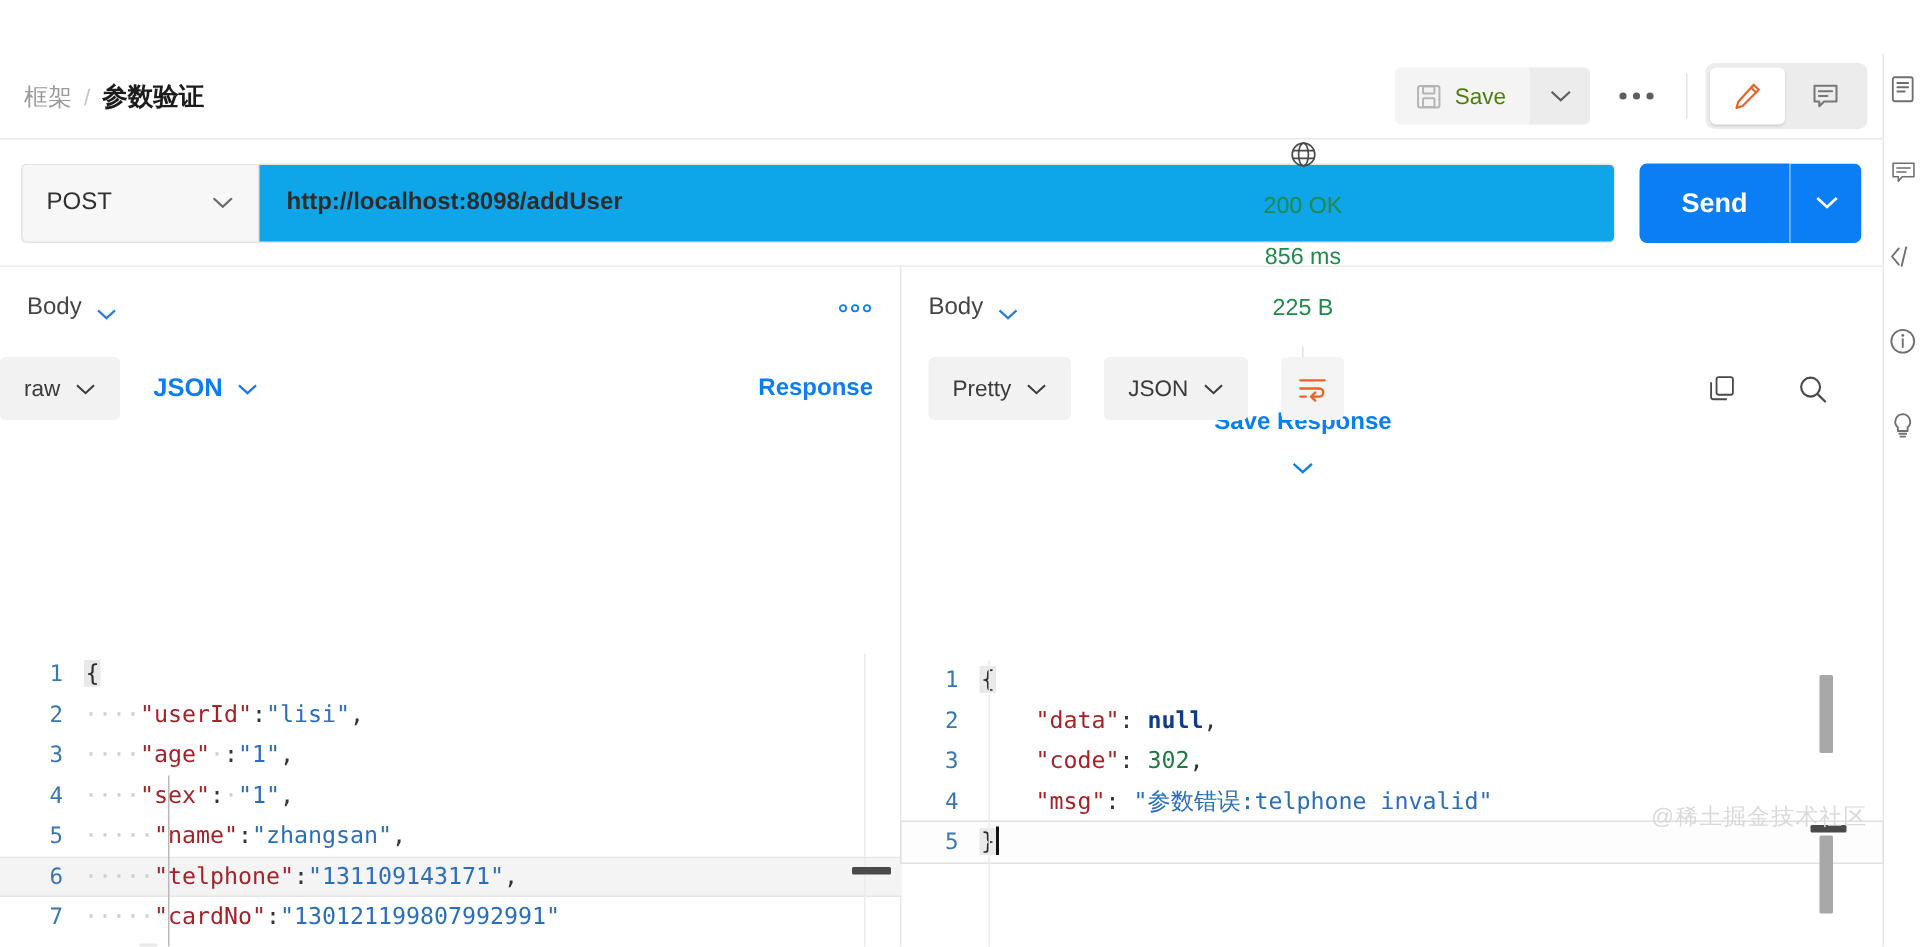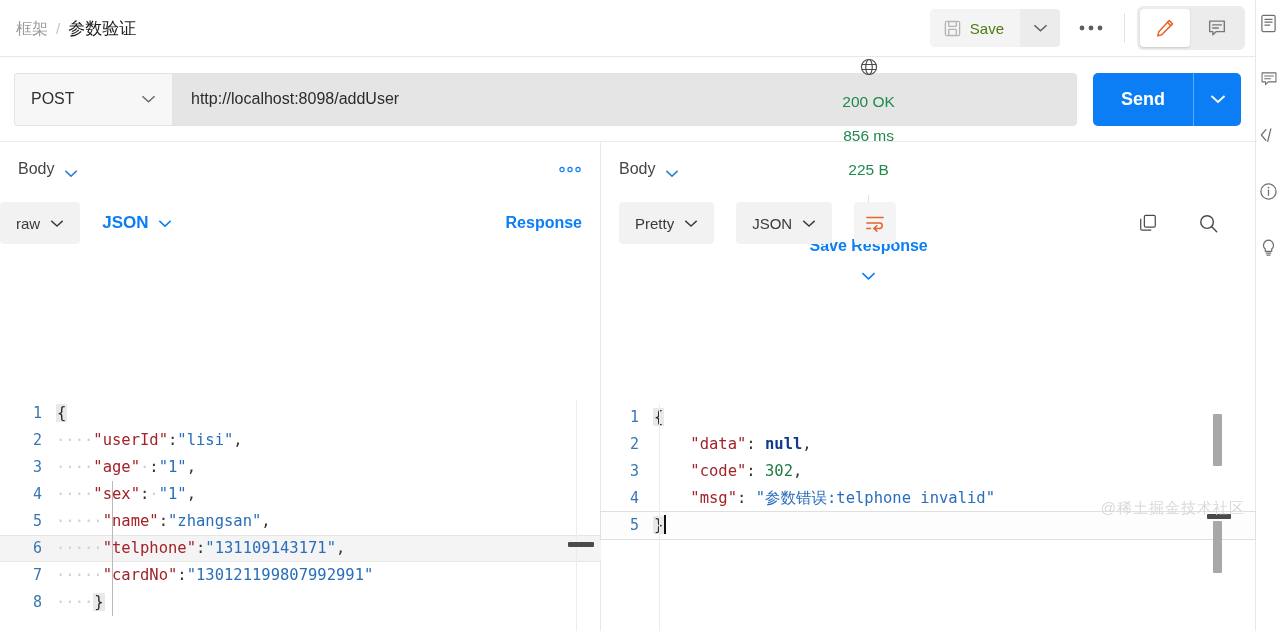--- a/index.html
+++ b/index.html
@@ -2,32 +2,32 @@
 <html><head>
 <meta charset="utf-8">
 <style>
   * { box-sizing: border-box; margin: 0; padding: 0; }
   html, body {
     width: 1281px; height: 631px;
     background: #ffffff;
     font-family: "Liberation Sans", sans-serif;
     overflow: hidden;
   }
-  .app { position: relative; width: 1281px; height: 544px; background:#fff; }
+  .app { position: relative; width: 1281px; height: 544px; background:#fff;margin-top:36px; }
 
   
   .header {
     position: absolute; left: 0; top: 0; width: 1255px; height: 57px;
     border-bottom: 1px solid #e8e8e8;
     display: flex; align-items: center;
   }
   .breadcrumb { display: flex; align-items: baseline; padding-left: 16px; gap: 8px; }
   .bc-root { font-size: 16px; color: #9b9b9b; }
   .bc-sep  { font-size: 15px; color: #c4c4c4; }
-  .bc-cur  { font-size: 17px; color: #1c1c1c; font-weight: normal; }
+  .bc-cur  { font-size: 17px; color: #1c1c1c; font-weight: bold; }
 
   .header-right {
     margin-left: auto; display: flex; align-items: center; height: 100%;
     padding-right: 10px; gap: 0;
   }
   .save-group { display: flex; align-items: center; height: 38px; }
   .save-btn {
     display: flex; align-items: center; gap: 8px;
     background: #f4f4f4; height: 38px; padding: 0 16px 0 13px;
     border-radius: 4px 0 0 4px; color: #4d7c0f; font-size: 15px;
@@ -62,23 +62,23 @@
     display: flex; align-items: center; padding: 0 14px; gap: 0;
     border-bottom: 1px solid #ebebeb;
   }
   .method {
     display: flex; align-items: center; justify-content: space-between;
     width: 158px; height: 53px; background: #f7f7f7;
     border: 1px solid #e3e3e3; border-right: none;
     border-radius: 4px 0 0 4px; padding: 0 16px; font-size: 16px; color: #303030;
   }
   .url-input {
-    flex: 1; height: 53px; background: #e5e5e5; border: 1px solid #e3e3e3;
+    flex: 1; height: 53px; background: #0ea5e9; border: 1px solid #e3e3e3;
     border-radius: 0 4px 4px 0; display: flex; align-items: center;
-    padding: 0 18px; font-size: 16px; color: #2c2c2c;
+    padding: 0 18px; font-size: 16px; color: #2c2c2c; font-weight: bold;
   }
   .send-wrap { display: flex; margin-left: 16px; }
   .send-btn {
     background: #0b7ef5; color: #fff; font-size: 18px; font-weight: bold;
     height: 53px; padding: 0 28px; border-radius: 5px 0 0 5px;
     display: flex; align-items: center;
   }
   .send-caret {
     background: #0b7ef5; height: 53px; width: 48px; border-radius: 0 5px 5px 0;
     display: flex; align-items: center; justify-content: center;

